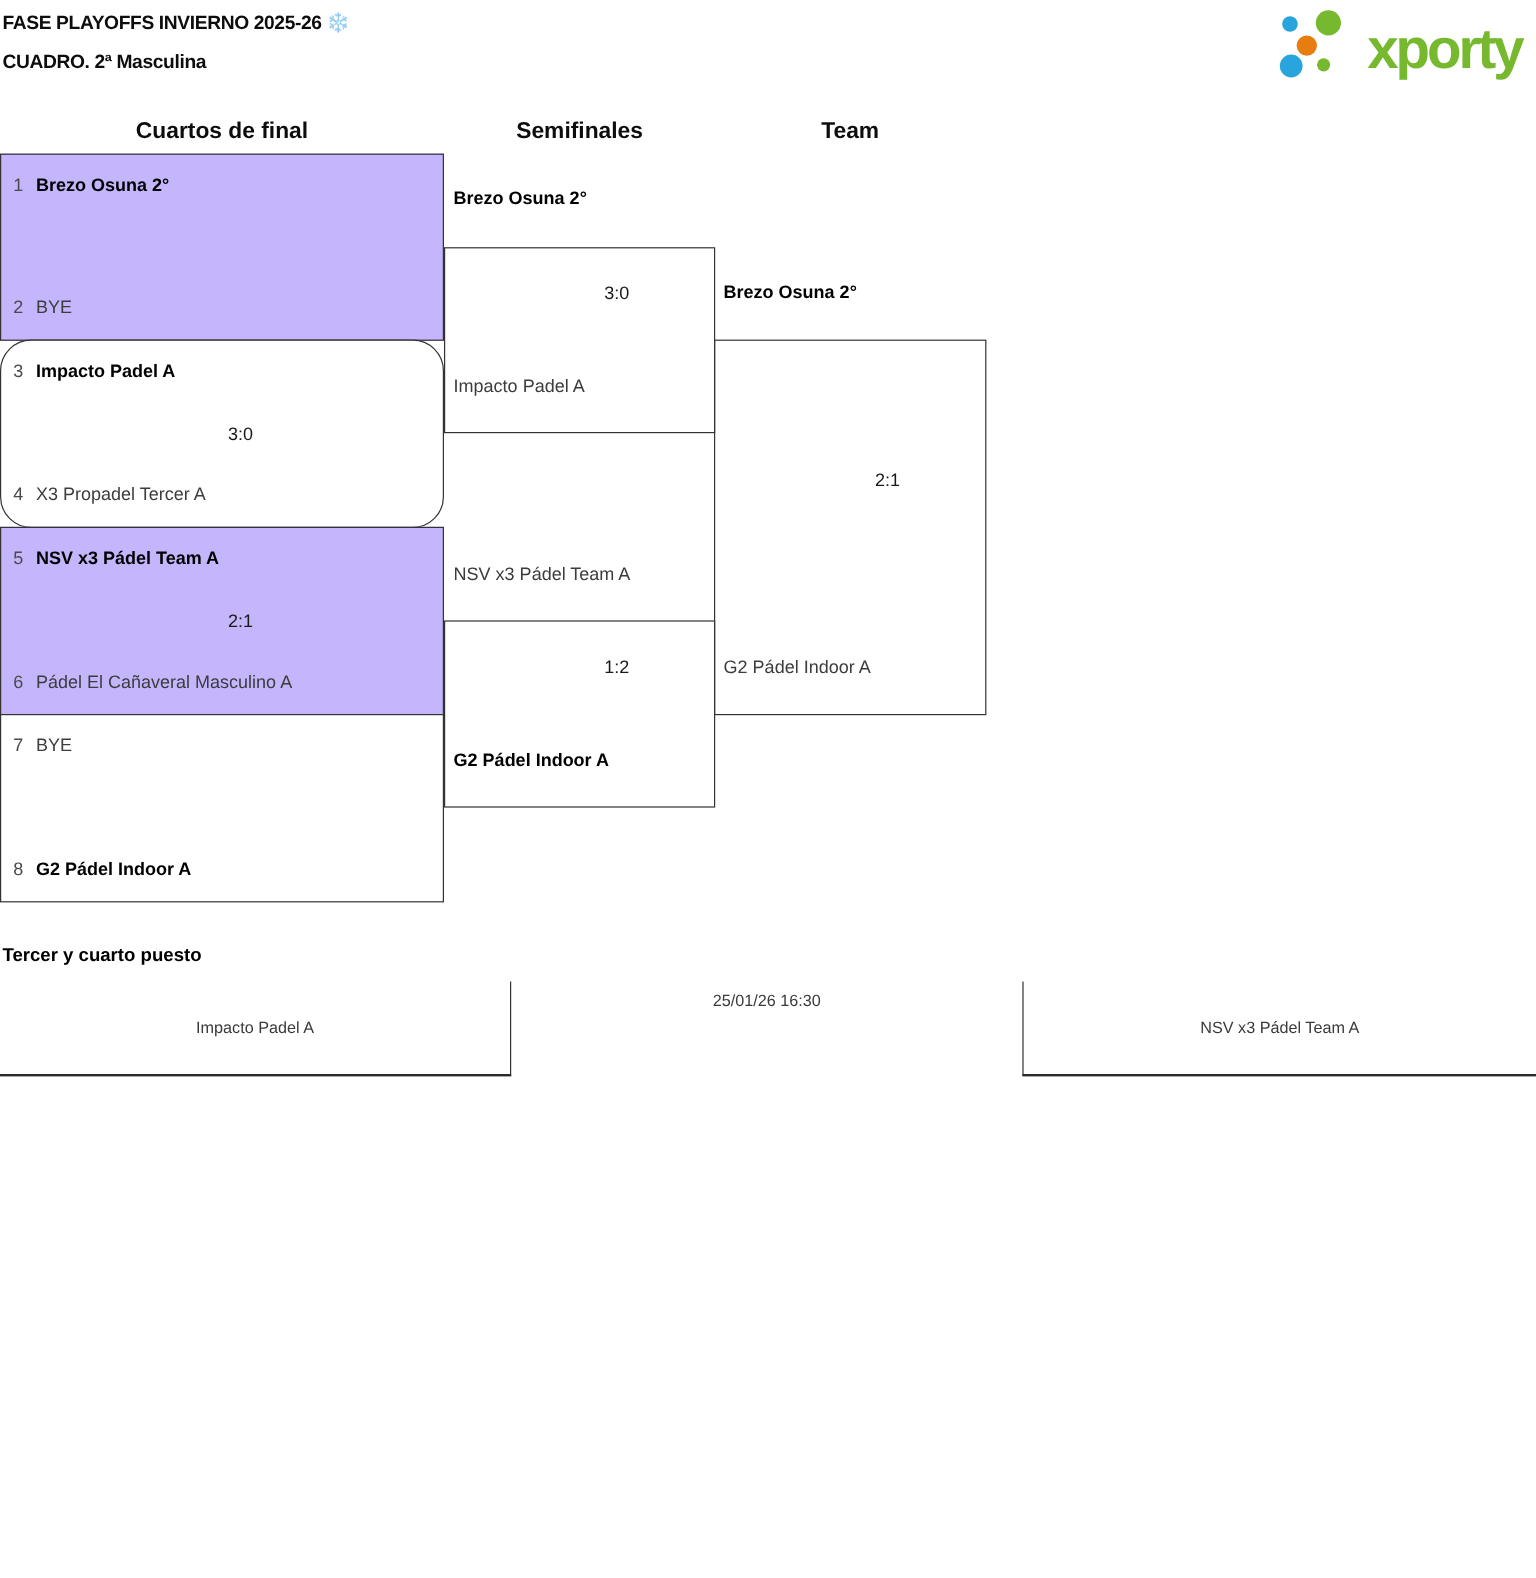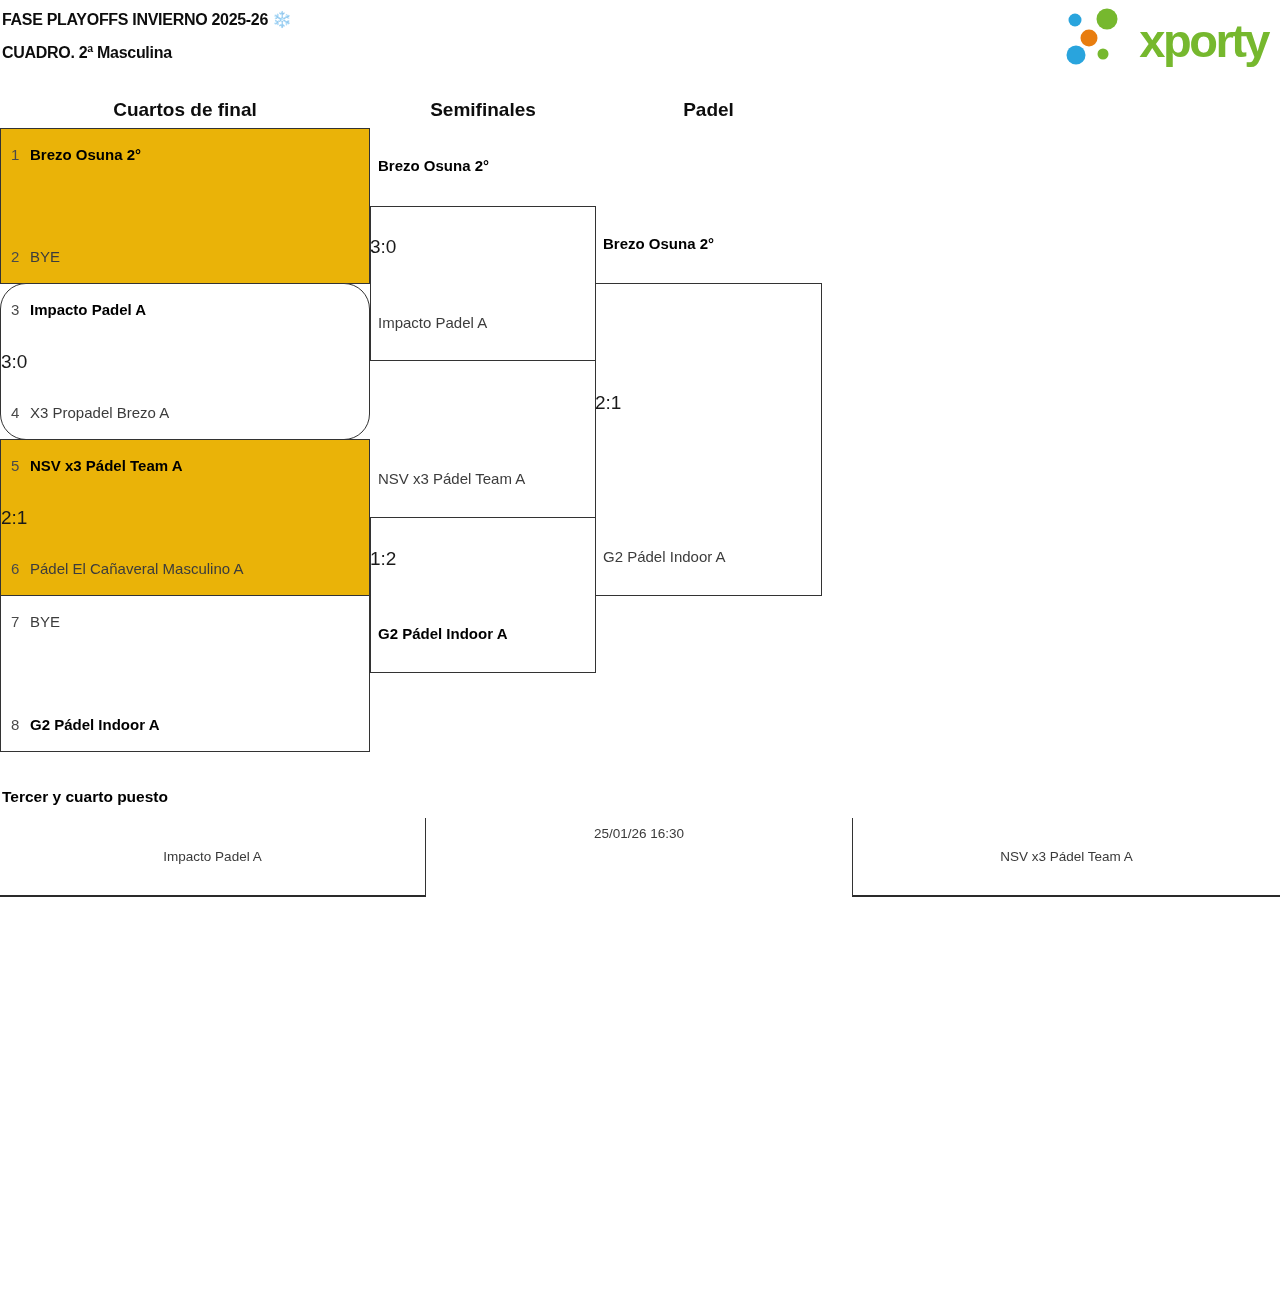--- a/index.html
+++ b/index.html
@@ -56,21 +56,21 @@
 
   
   .match {
     position: absolute;
     left: 0;
     width: 370px;
     border: 1px solid #333;
     background: #ffffff;
     box-sizing: border-box;
   }
-  .match.shaded { background: #eab308; }
+  .match.shaded { background: #c4b5fd; }
   #qf1 { top: 128px; height: 156px; }
   #qf2 { top: 283px; height: 157px; border-radius: 26px; }
   #qf3 { top: 439px; height: 157px; }
   #qf4 { top: 595px; height: 157px; }
 
   .slot-row {
     position: absolute;
     left: 10px;
     right: 10px;
     height: 18px;
@@ -85,23 +85,24 @@
     width: 19px;
     color: #4a4a4a;
   }
   .team { color: #3c3c3c; }
   .team.winner { color: #000; font-weight: 700; }
 
   .score {
     position: absolute;
     left: 0;
     right: 0;
-    text-align: left;
-    font-size: 19px;
+    text-align: center;
+    font-size: 15px;
     color: #1a1a1a;
+    padding-left: 31px;
   }
   .match .score { top: 50%; transform: translateY(-50%); }
 
   .sf-box {
     position: absolute;
     left: 370px;
     width: 226px;
     border: 1px solid #333;
     box-sizing: border-box;
     background: transparent;
@@ -202,39 +203,39 @@
         <circle cx="32" cy="34" r="8.5" fill="#e87d0f"></circle>
         <circle cx="19" cy="51" r="9.5" fill="#29a4dd"></circle>
         <circle cx="46" cy="50" r="5.5" fill="#76b82e"></circle>
       </svg>
     </span>
     <span class="logo-text">xporty</span>
   </div>
 
   <div id="rh-qf" class="round-header">Cuartos de final</div>
   <div id="rh-sf" class="round-header">Semifinales</div>
-  <div id="rh-f" class="round-header">Padel</div>
+  <div id="rh-f" class="round-header">Team</div>
 
   <div id="qf1" class="match shaded">
     <div class="slot-row top">
       <span class="seed">1</span><span class="team winner">Brezo Osuna 2°</span>
     </div>
     <div class="score"></div>
     <div class="slot-row bottom">
       <span class="seed">2</span><span class="team">BYE</span>
     </div>
   </div>
 
   <div id="qf2" class="match">
     <div class="slot-row top">
       <span class="seed">3</span><span class="team winner">Impacto Padel A</span>
     </div>
     <div class="score">3:0</div>
     <div class="slot-row bottom">
-      <span class="seed">4</span><span class="team">X3 Propadel Brezo A</span>
+      <span class="seed">4</span><span class="team">X3 Propadel Tercer A</span>
     </div>
   </div>
 
   <div id="qf3" class="match shaded">
     <div class="slot-row top">
       <span class="seed">5</span><span class="team winner">NSV x3 Pádel Team A</span>
     </div>
     <div class="score">2:1</div>
     <div class="slot-row bottom">
       <span class="seed">6</span><span class="team">Pádel El Cañaveral Masculino A</span>

